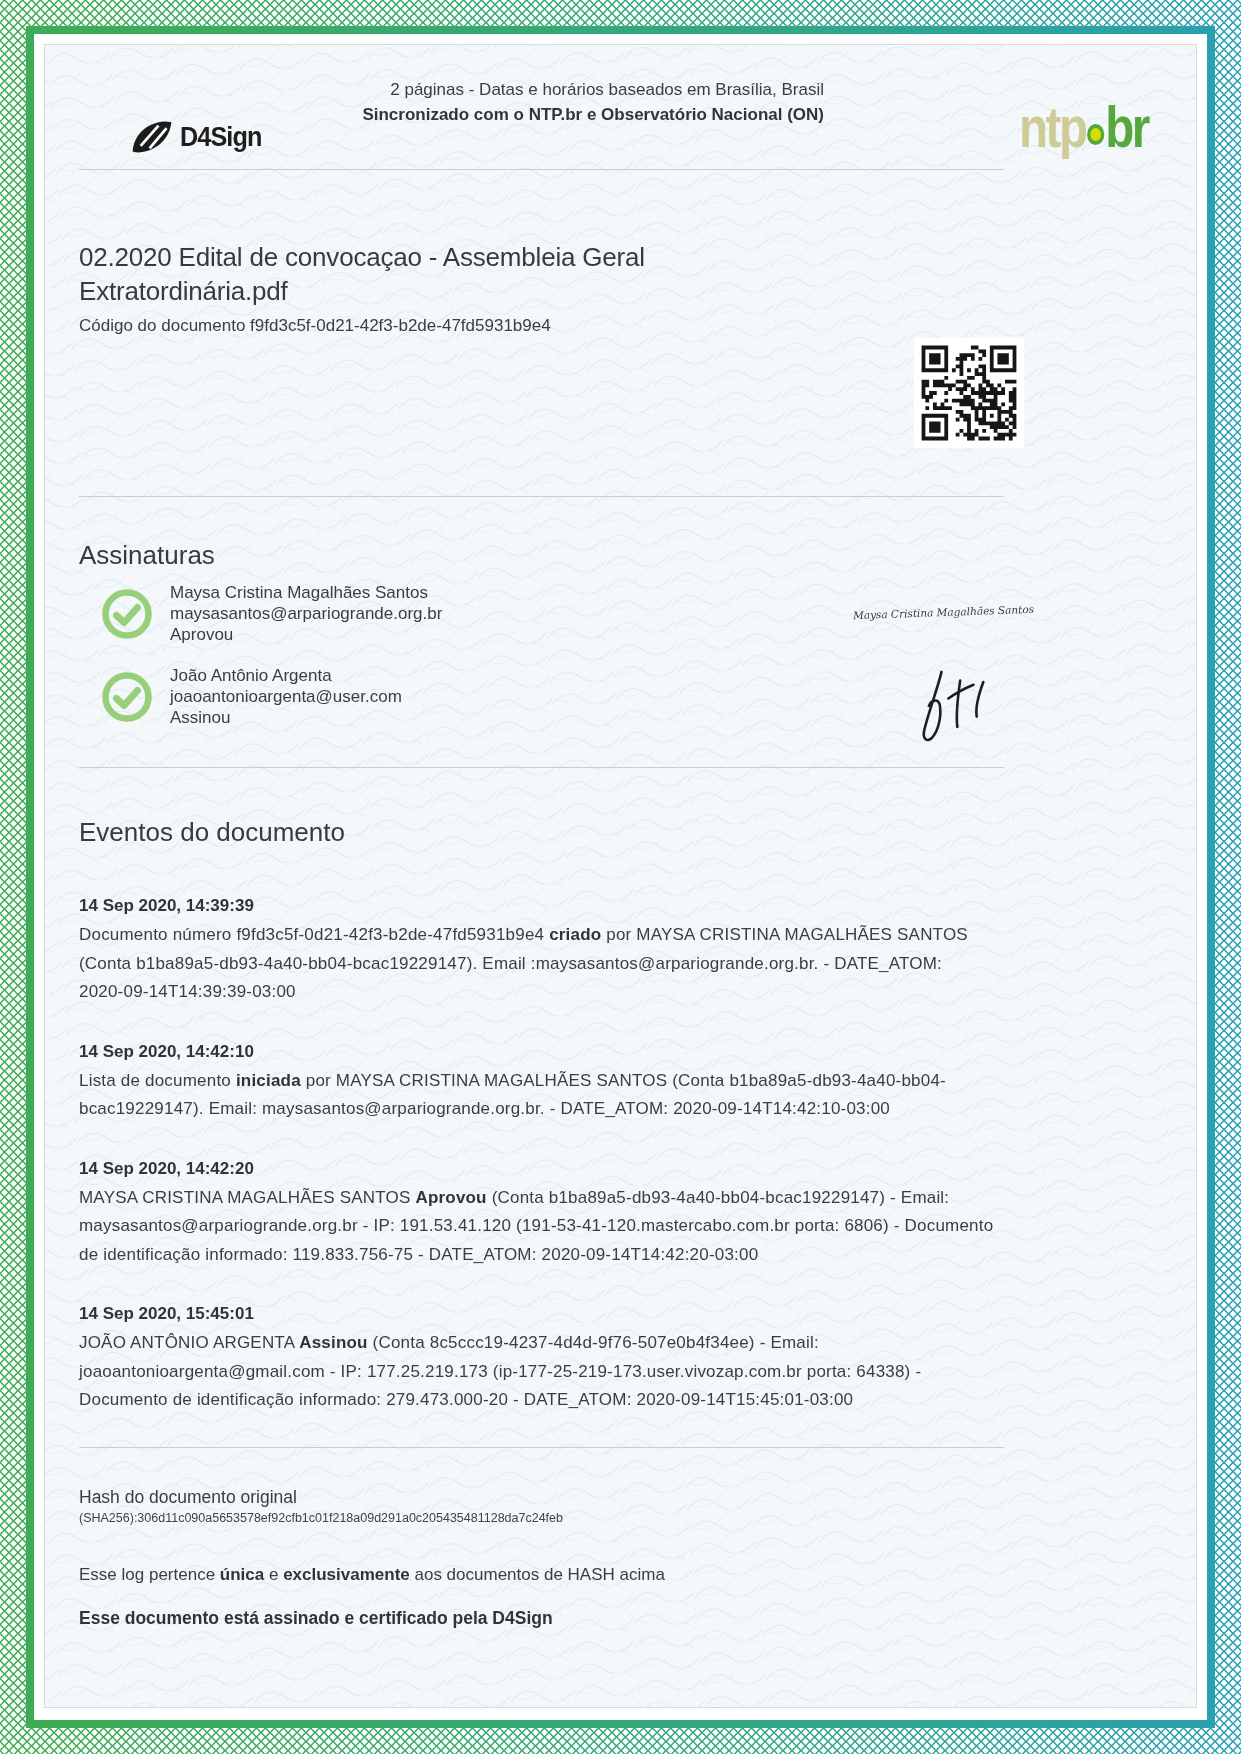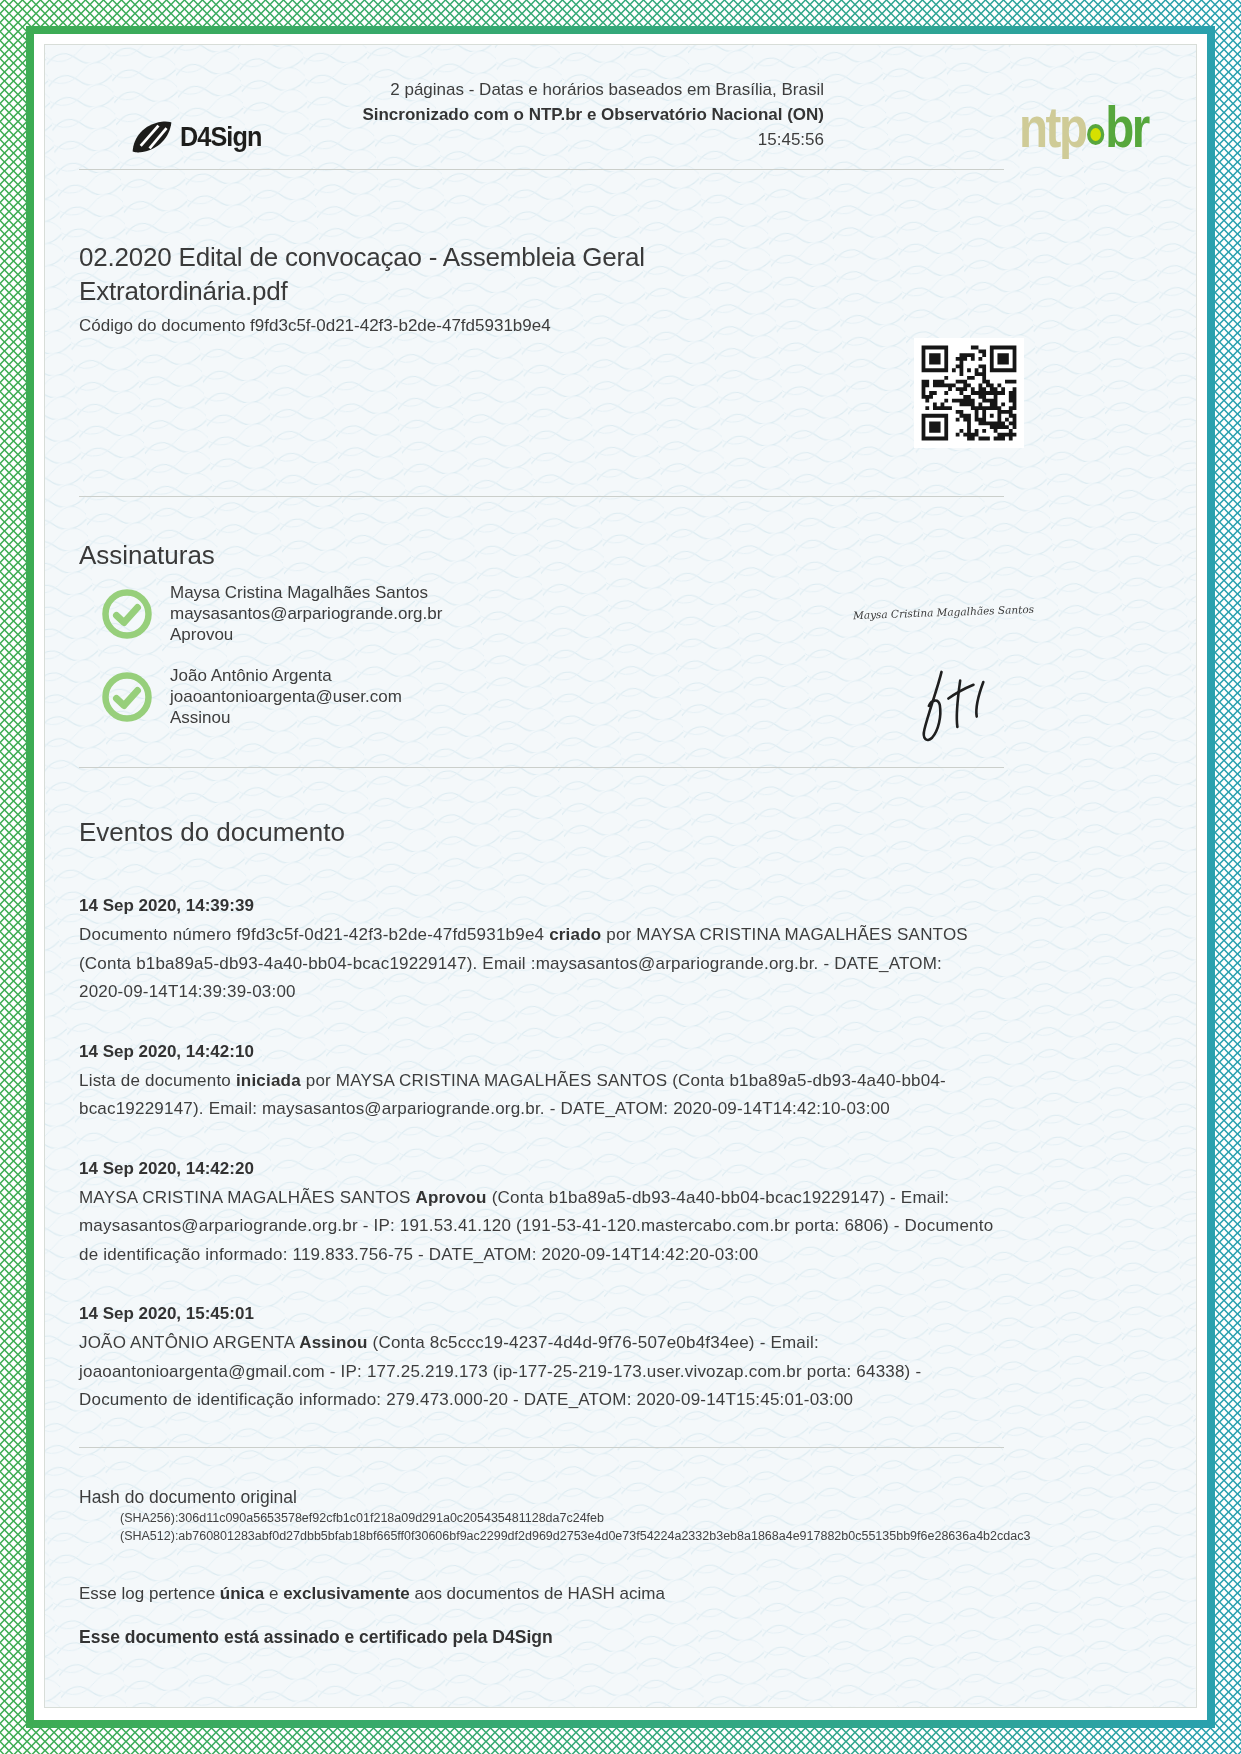--- a/index.html
+++ b/index.html
@@ -58,21 +58,21 @@
   .ev-h{margin-top:47px;}
   .event{margin-top:33px;}
   .event.first{margin-top:45px;}
   .event-date{font-weight:bold;font-size:17px;line-height:24px;color:#333333;}
   .event-text{margin:3px 0 0;font-size:17px;line-height:28.5px;letter-spacing:0.2px;color:#3d3d3d;}
   .event-text b{color:#333333;}
   .nw{white-space:nowrap;}
 
   
   .hash-heading{margin-top:37px;font-size:17.5px;line-height:24px;color:#3c3c3c;}
-  .sha{font-size:12.5px;line-height:18.5px;color:#424242;margin-left:41px;}
+  .sha{font-size:12.5px;line-height:18.5px;color:#424242;}
   .log-line{margin:36px 0 0;font-size:17px;line-height:24px;}
   .log-line b{color:#333333;}
   .final-line{margin:19px 0 0;font-size:17.5px;line-height:24px;font-weight:bold;color:#333333;}
 </style>
 </head>
 <body>
 
 <div class="page">
 
   <svg class="frame-svg" width="1241" height="1754" viewBox="0 0 1241 1754">
@@ -117,21 +117,20 @@
             <svg class="leaf" width="42" height="38" viewBox="0 0 52 44">
               <path d="M2,40 C3,22 16,6 38,3 C46,2 50,4 50,4 C48,22 34,38 12,41 C7,41.6 2,40 2,40 Z" fill="#1c1c1a"></path>
               <path d="M12,33 L34,8" stroke="#ffffff" stroke-width="3.4"></path>
               <path d="M23,36 L44,11" stroke="#ffffff" stroke-width="3.4"></path>
             </svg>
             <span class="d4-text">D4Sign</span>
           </div>
           <div class="hdr-text">
             <div class="hl">2 páginas - Datas e horários baseados em Brasília, Brasil</div>
             <div class="hl bold">Sincronizado com o NTP.br e Observatório Nacional (ON)</div>
-            <div class="hl">15:45:56</div>
           </div>
           <div class="ntp"><span class="ntp-word">ntp</span><span class="ntp-dot"></span><span class="ntp-br">br</span></div>
         </div>
 
         <div class="divider d1"></div>
 
         <div class="doc-row">
           <div class="doc-text">
             <div class="doc-title">02.2020 Edital de convocaçao - Assembleia Geral Extratordinária.pdf</div>
             <div class="doc-code"><span>Código do documento</span> <span>f9fd3c5f-0d21-42f3-b2de-47fd5931b9e4</span></div>
@@ -202,21 +201,20 @@
 
         <div class="event">
           <div class="event-date">14 Sep 2020, 15:45:01</div>
           <p class="event-text"><span>JOÃO ANTÔNIO ARGENTA </span><b>Assinou</b><span> (Conta 8c5ccc19-4237-4d4d-9f76-507e0b4f34ee) - Email: joaoantonioargenta@gmail.com - IP: 177.25.219.173 (ip-177-25-219-173.user.vivozap.com.br porta: 64338) - Documento de identificação informado: 279.473.000-20 - DATE_ATOM: </span><span class="nw">2020-09-14T15:45:01-03:00</span></p>
         </div>
 
         <div class="divider d4"></div>
 
         <div class="hash-heading">Hash do documento original</div>
         <div class="sha">(SHA256):306d11c090a5653578ef92cfb1c01f218a09d291a0c205435481128da7c24feb</div>
-        <div class="sha">(SHA512):ab760801283abf0d27dbb5bfab18bf665ff0f30606bf9ac2299df2d969d2753e4d0e73f54224a2332b3eb8a1868a4e917882b0c55135bb9f6e28636a4b2cdac3</div>
 
         <p class="log-line"><span>Esse log pertence </span><b>única</b><span> e </span><b>exclusivamente</b><span> aos documentos de HASH acima</span></p>
 
         <p class="final-line">Esse documento está assinado e certificado pela D4Sign</p>
 
       </div>
     </div>
   </div>
 </div>
 

